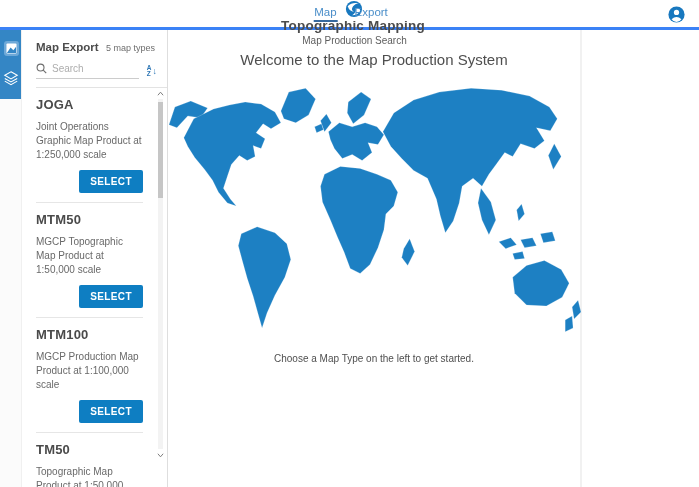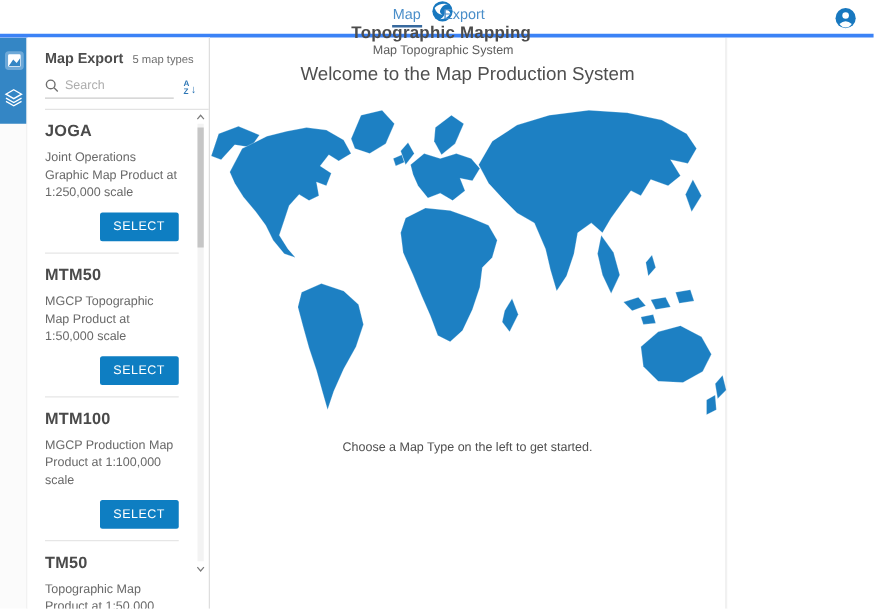--- a/index.html
+++ b/index.html
@@ -42,21 +42,21 @@
   .sort-btn { margin-left:8px; cursor:pointer; display:flex; align-items:center; }
   .sort-letters { display:flex; flex-direction:column; font-size:6.5px; font-weight:bold; color:#2d76b5; line-height:1; }
   .sort-arrow { font-size:9px; color:#2d76b5; margin-left:1px; }
   .sb-divider { height:1px; background:#e3e3e3; margin:8px 0 0 14px; }
 
   .list { flex:1; overflow:hidden; padding:0 24px 0 14px; position:relative; }
   .item { padding-top:9px; }
   .item-title { font-size:13px; font-weight:bold; color:#4a4a4a; letter-spacing:.2px; }
   .item-desc { font-size:10px; color:#696969; line-height:1.4; margin-top:8px; }
   .item-btnrow { display:flex; justify-content:flex-end; margin-top:8px; }
-  .select-btn { background:#0e7ec2; color:#fff; border:0; font-size:10px; font-weight:normal;
+  .select-btn { background:#0e7ec2; color:#fff; border:0; font-size:10px; font-weight:bold;
     letter-spacing:.4px; padding:6px 11px; border-radius:2px; cursor:pointer;
     font-family:"Liberation Sans", sans-serif; }
   .item-sep { height:1px; background:#e6e6e6; margin-top:9px; }
 
   
   .sb-scroll { position:absolute; right:3px; top:58px; bottom:27px; width:8px; }
   .sb-arrow { position:absolute; left:0; width:8px; height:10px; display:flex;
     align-items:center; justify-content:center; cursor:pointer; }
   .sb-arrow.up { top:0; } .sb-arrow.down { bottom:0; }
   .sb-track { position:absolute; left:1.5px; top:11px; bottom:11px; width:5px; background:#f3f3f3; }
@@ -73,21 +73,21 @@
 </head>
 <body>
 
 <div class="header">
   <svg class="logo" viewBox="0 0 20 20">
     <circle cx="10" cy="10" r="9" fill="#1878bf"></circle>
     <path d="M3,7 Q8,2 16,4 Q12,3 9,7 Q6,11 10,13 Q5,13 3,7 Z" fill="#ffffff"></path>
     <path d="M12,9 Q16,8 17,12 Q14,17 8,17 Q13,14 12,9 Z" fill="#ffffff"></path>
   </svg>
   <span class="app-title">Topographic Mapping</span>
-  <span class="app-subtitle">Map Topographic System</span>
+  <span class="app-subtitle">Map Production Search</span>
 
   <div class="tabs">
     <span class="tab active">Map</span>
     <span class="tab">Export</span>
   </div>
 
   <svg class="avatar" viewBox="0 0 20 20">
     <circle cx="10" cy="10" r="9.5" fill="#1878bf"></circle>
     <circle cx="10" cy="7.6" r="3.1" fill="#ffffff"></circle>
     <path d="M4.2,15.5 Q10,10.5 15.8,15.5 Q13.5,18.8 10,18.8 Q6.5,18.8 4.2,15.5 Z" fill="#ffffff"></path>

